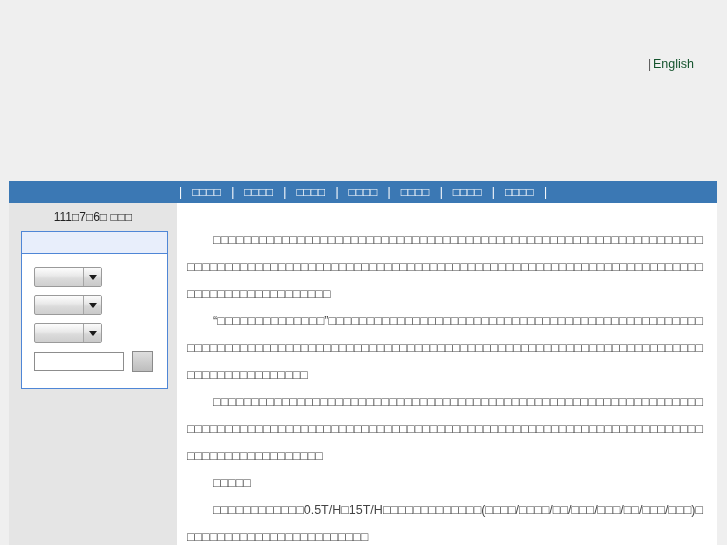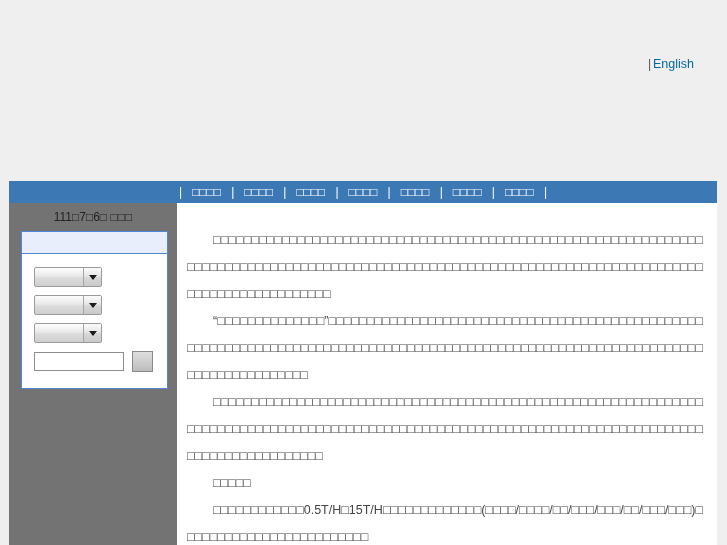--- a/index.html
+++ b/index.html
@@ -53,21 +53,21 @@
     font-size: 12px;
     line-height: 16px;
     white-space: nowrap;
   }
   .lang-sep {
     color: #555;
     font-size: 12px;
     padding-right: 2px;
   }
   .lang-link {
-    color: #0369a1;
+    color: #14532d;
     text-decoration: none;
     font-size: 12.5px;
   }
 
   
   .navbar {
     position: absolute;
     left: 9px;
     top: 181px;
     width: 708px;
@@ -109,21 +109,21 @@
     width: 708px;
     height: 342px;
     display: flex;
     background: #ffffff;
   }
 
   
   .sidebar {
     width: 168px;
     flex: 0 0 168px;
-    background: #737373;
+    background: #e5e5e5;
     position: relative;
   }
   .date-line {
     text-align: center;
     font-size: 12px;
     color: #222;
     padding-top: 7px;
     padding-bottom: 4px;
     letter-spacing: 0px;
     white-space: nowrap;

